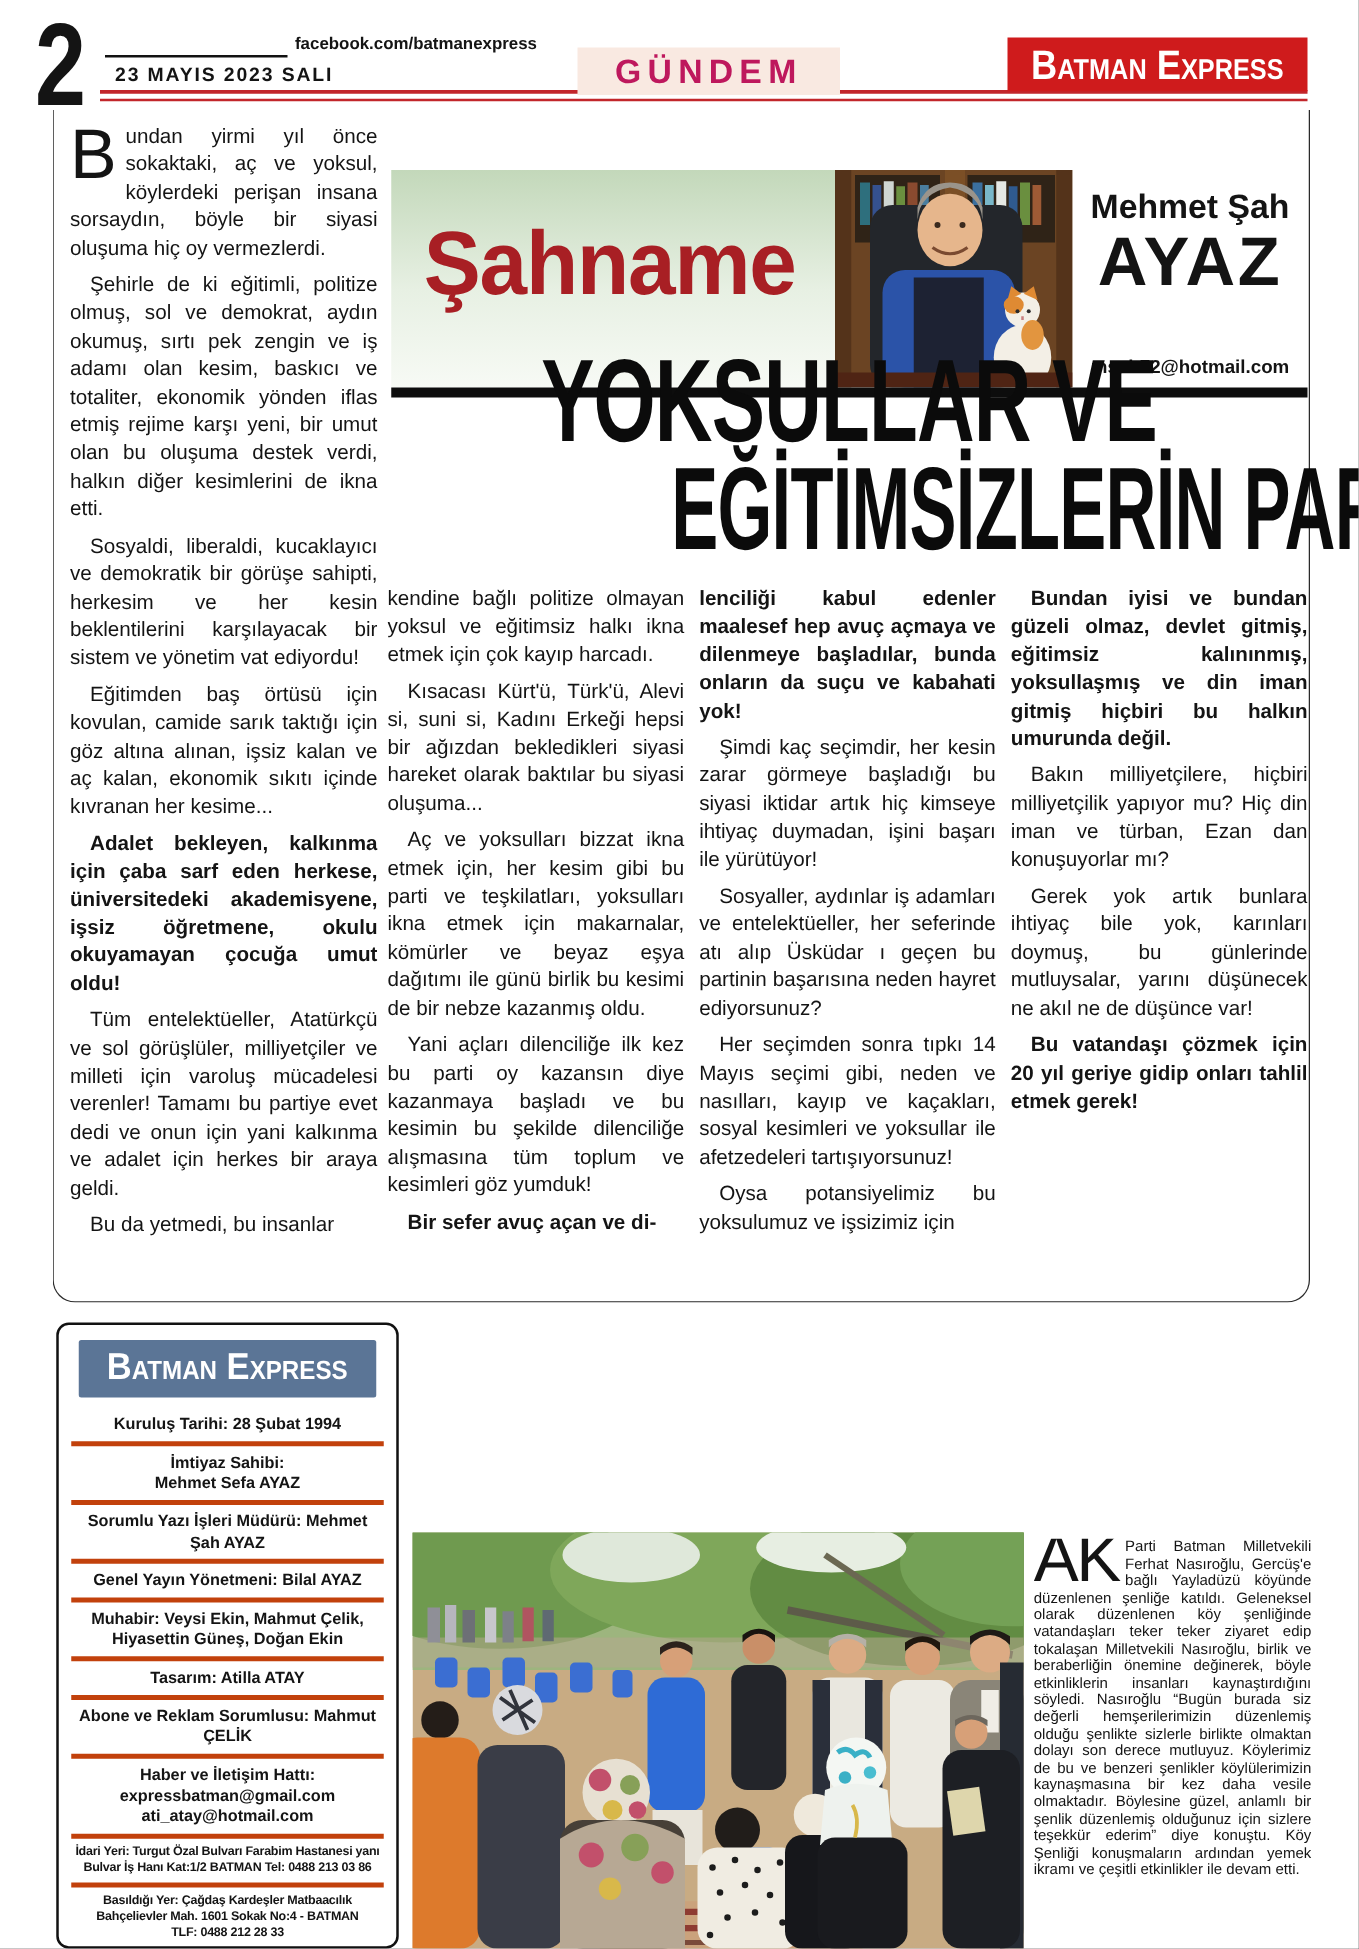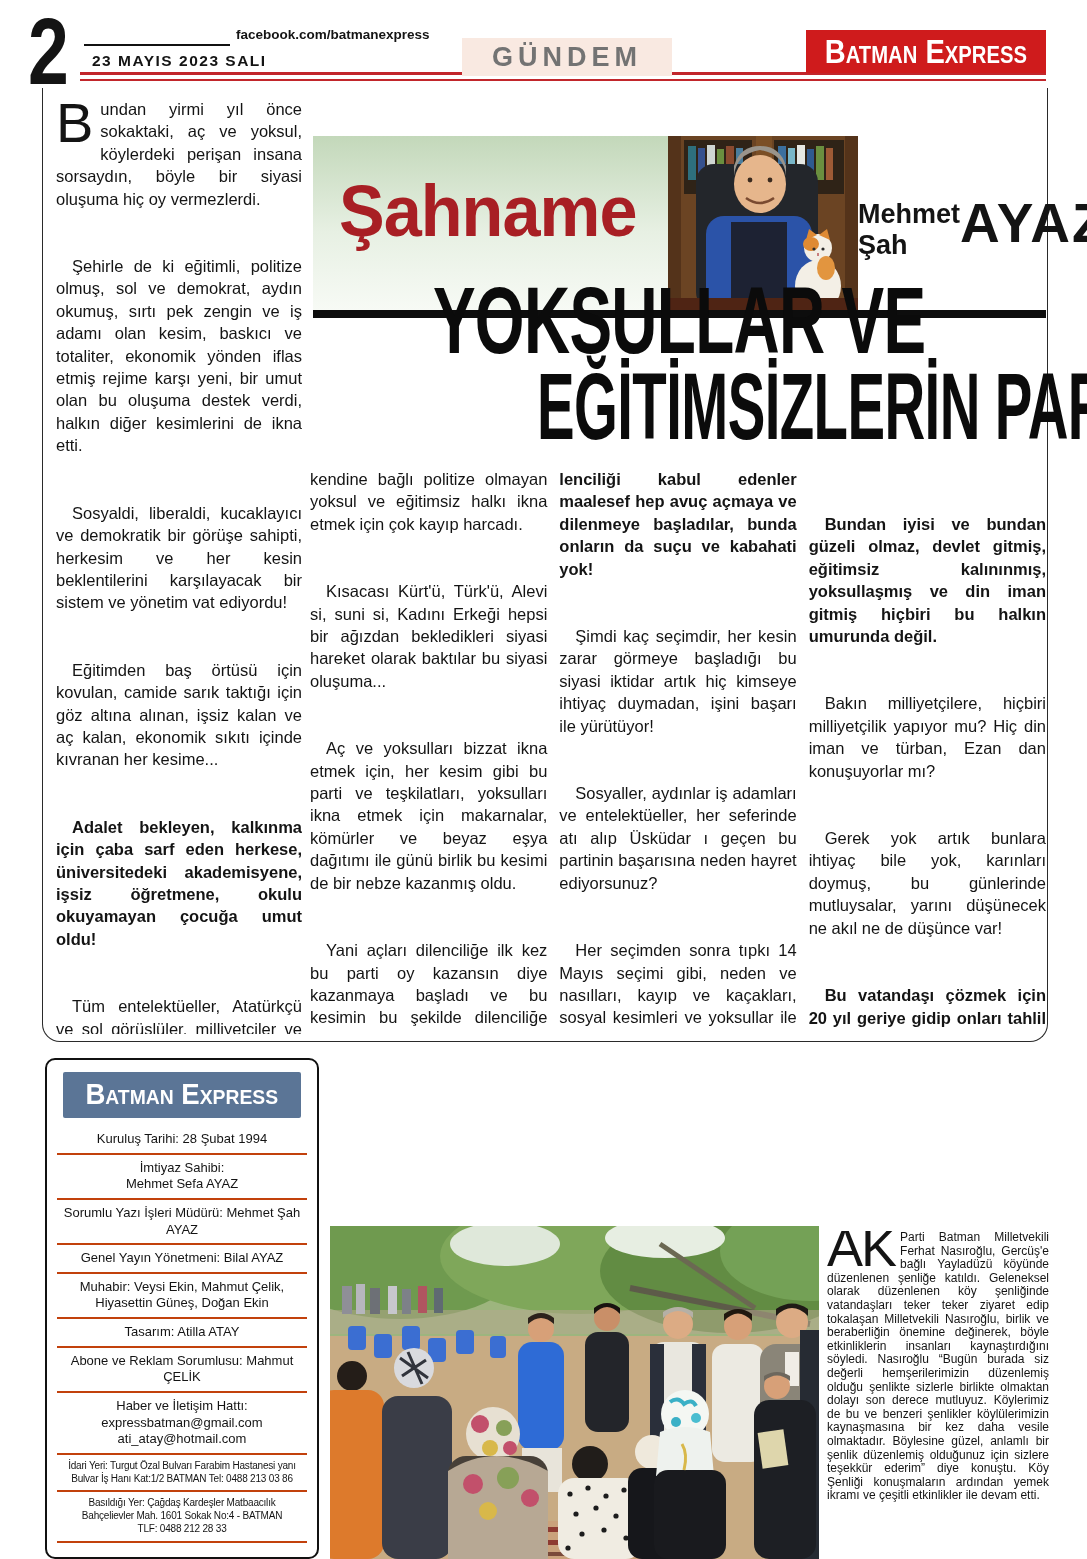--- a/index.html
+++ b/index.html
@@ -10,46 +10,46 @@
   
   .pagenum{left:28px;top:12px;font-size:94px;font-weight:900;line-height:80px;
            transform:scaleX(.78);transform-origin:left top;letter-spacing:-3px;}
   .fb-rule{left:84px;top:44px;width:146px;border-top:2.5px solid #111;}
   .fb-text{left:236px;top:27px;font-size:13.5px;font-weight:700;}
   .date-text{left:92px;top:52px;font-size:15.5px;font-weight:700;letter-spacing:1.5px;}
   .red-rule{left:80px;top:72px;width:966px;height:4px;
             border-top:3.5px solid #c2262b;border-bottom:2px solid #c2262b;}
   .gundem{left:462px;top:38px;width:210px;height:38px;background:#f9e9e1;
           display:flex;align-items:center;justify-content:center;
-          font-size:27px;font-weight:700;letter-spacing:5px;color:#737373;}
+          font-size:27px;font-weight:700;letter-spacing:5px;color:#be185d;}
   .brand{left:806px;top:30px;width:240px;height:43px;background:#cf1b1c;
          display:flex;align-items:center;justify-content:center;}
   .brand-text{color:#fff;font-variant:small-caps;font-weight:800;font-size:33px;
               transform:scaleX(.88);white-space:nowrap;letter-spacing:0;}
 
   
   .frame{left:42px;top:88px;width:1004px;height:953px;border:1.5px solid #2a2a2a;border-top:none;
          border-radius:0 0 18px 18px;}
 
   
   .leftcol{left:56px;top:98px;width:246px;height:936px;overflow:hidden;}
   .news p{margin:0 0 7px;font-size:16.5px;line-height:22.4px;text-align:justify;}
-  .news p.ind{text-indent:16px;margin-top:45px;}
+  .news p.ind{text-indent:16px;}
   .news p.bp{font-weight:700;}
   .dropcap{float:left;font-size:56px;line-height:45px;padding:2px 7px 0 0;font-weight:400;}
 
   
   .banner{left:313px;top:88px;width:733px;height:174px;margin-top:48px;}
   .banner-green{position:absolute;left:0;top:0;width:357px;height:174px;
                 background:linear-gradient(180deg,#c3d8ba 0%,#e7f0e3 55%,#f7faf5 100%);}
   .sahname{position:absolute;left:26px;top:34px;font-size:72px;font-weight:800;
            color:#a81f24;letter-spacing:-1px;transform:scaleX(.95);transform-origin:left top;}
   .author-photo{position:absolute;left:355px;top:0;width:190px;height:174px;}
   .author-block{position:absolute;left:545px;top:0;width:188px;height:174px;
-                display:flex;flex-direction:row;align-items:center;}
+                display:flex;flex-direction:column;align-items:center;}
   .author-first{margin-top:14px;font-size:27px;font-weight:800;}
   .author-last{font-size:55px;font-weight:900;letter-spacing:2px;line-height:56px;}
   .author-email{margin-top:auto;margin-bottom:8px;font-size:15px;font-weight:700;}
   .banner-bar{position:absolute;left:0;top:174px;width:733px;height:8px;background:#0d0d0d;}
 
   
   .headline{left:313px;top:278px;width:733px;text-align:center;}
   .hl{display:inline-block;white-space:nowrap;font-weight:800;font-size:94px;line-height:86px;
       letter-spacing:-1px;color:#0b0b0b;}
   .hl1{transform:scaleX(.68);}
@@ -58,22 +58,22 @@
   
   .cols{left:310px;top:468px;width:736px;height:566px;display:flex;gap:12px;overflow:hidden;}
   .mcol{flex:1;}
 
   
   .masthead{left:45px;top:1058px;width:274px;height:501px;border:2px solid #111;border-radius:10px;
             box-sizing:border-box;display:flex;flex-direction:column;padding:10px 10px 0;overflow:hidden;}
   .mh-logo{background:#5b7596;border-radius:2px;margin:2px 6px 8px;padding:5px 0 7px;text-align:center;}
   .mh-logo-text{color:#fff;font-variant:small-caps;font-weight:800;font-size:30px;
                 display:inline-block;transform:scaleX(.92);white-space:nowrap;}
-  .mh-row{font-size:13px;font-weight:400;text-align:center;padding:5px 2px;line-height:1.28;
-          white-space:pre-line;border-bottom:2px solid #c2410c;}
+  .mh-row{font-size:13px;font-weight:700;text-align:center;padding:5px 2px;line-height:1.28;
+          white-space:pre-line;border-bottom:4px solid #c2410c;}
   .mh-row.small{font-size:10px;letter-spacing:-.2px;}
 
   
   .b-headline{left:330px;top:1048px;width:718px;}
   .bhl{display:inline-block;white-space:nowrap;font-weight:800;font-size:84px;line-height:84px;
        transform-origin:left center;color:#0b0b0b;letter-spacing:-1px;}
   .bhl1{transform:scaleX(.70);}
   .bhl2{transform:scaleX(.82);}
   .festival-photo{left:330px;top:1226px;width:489px;height:333px;}
   .b-text{left:827px;top:1231px;width:222px;height:328px;overflow:hidden;

